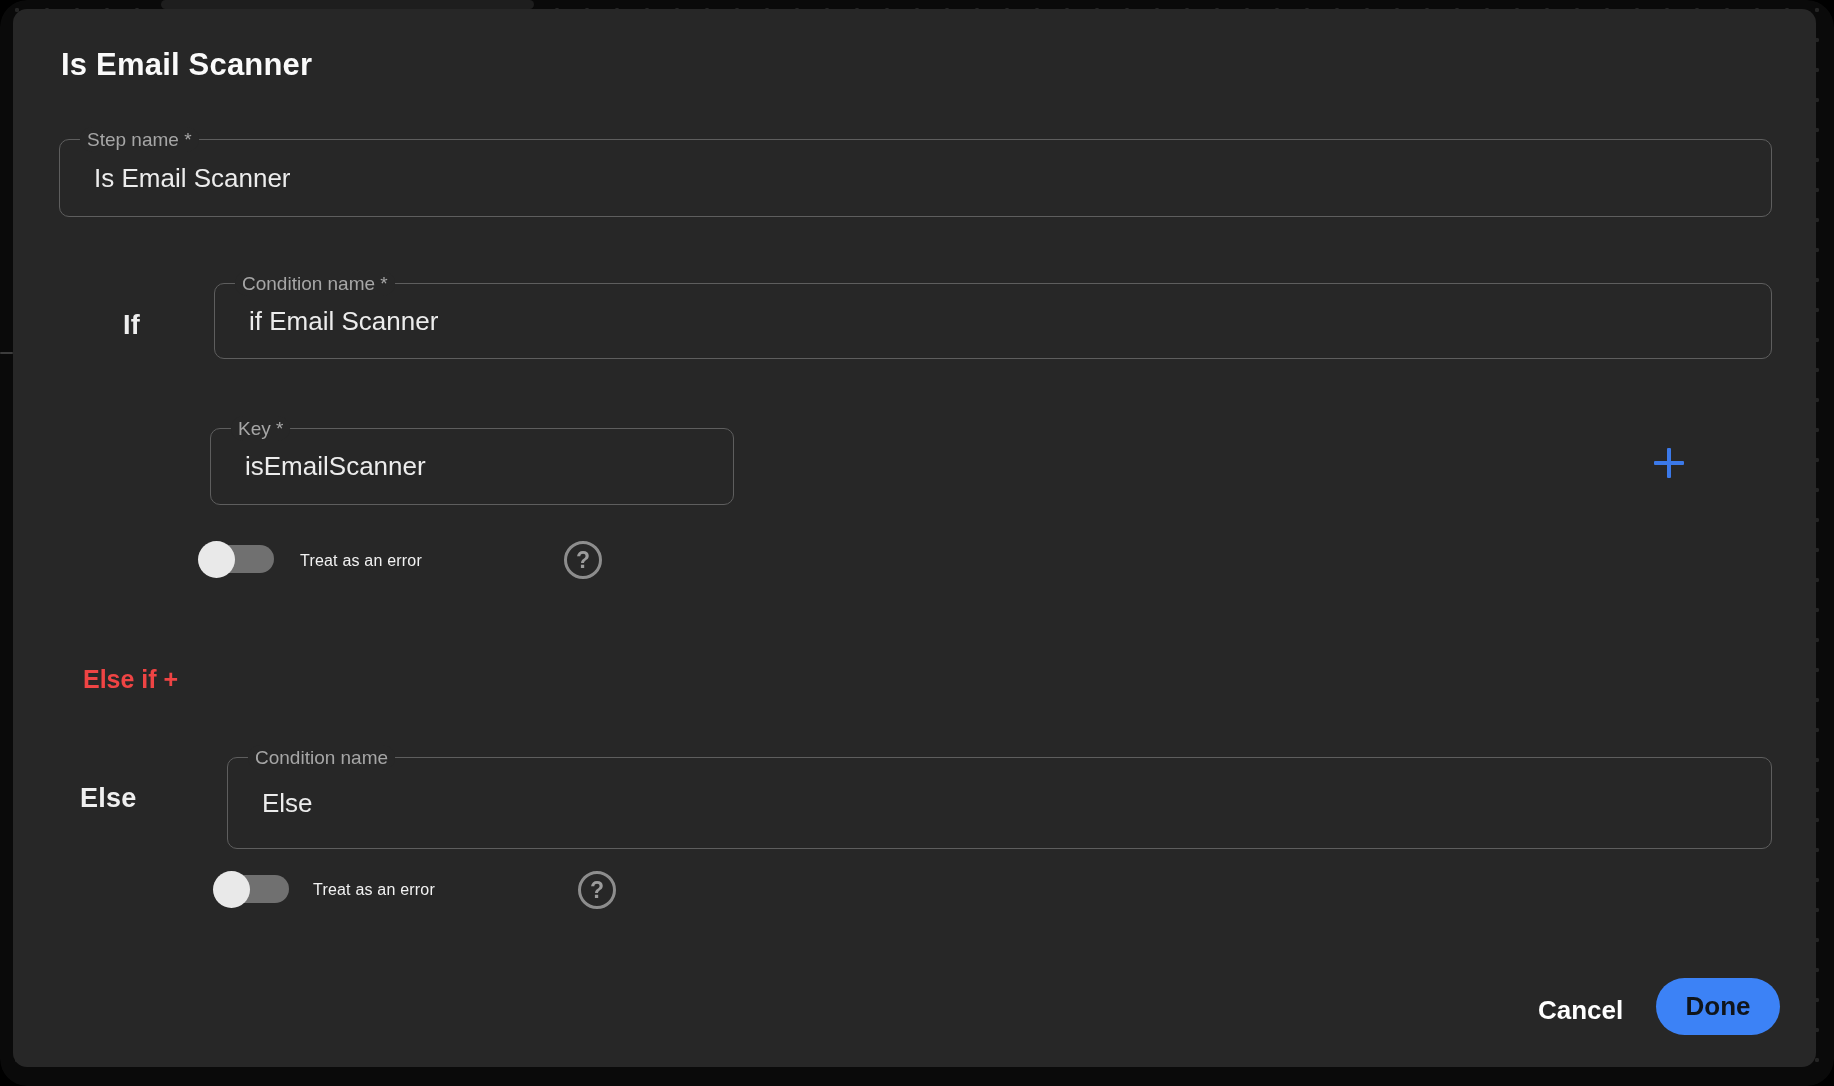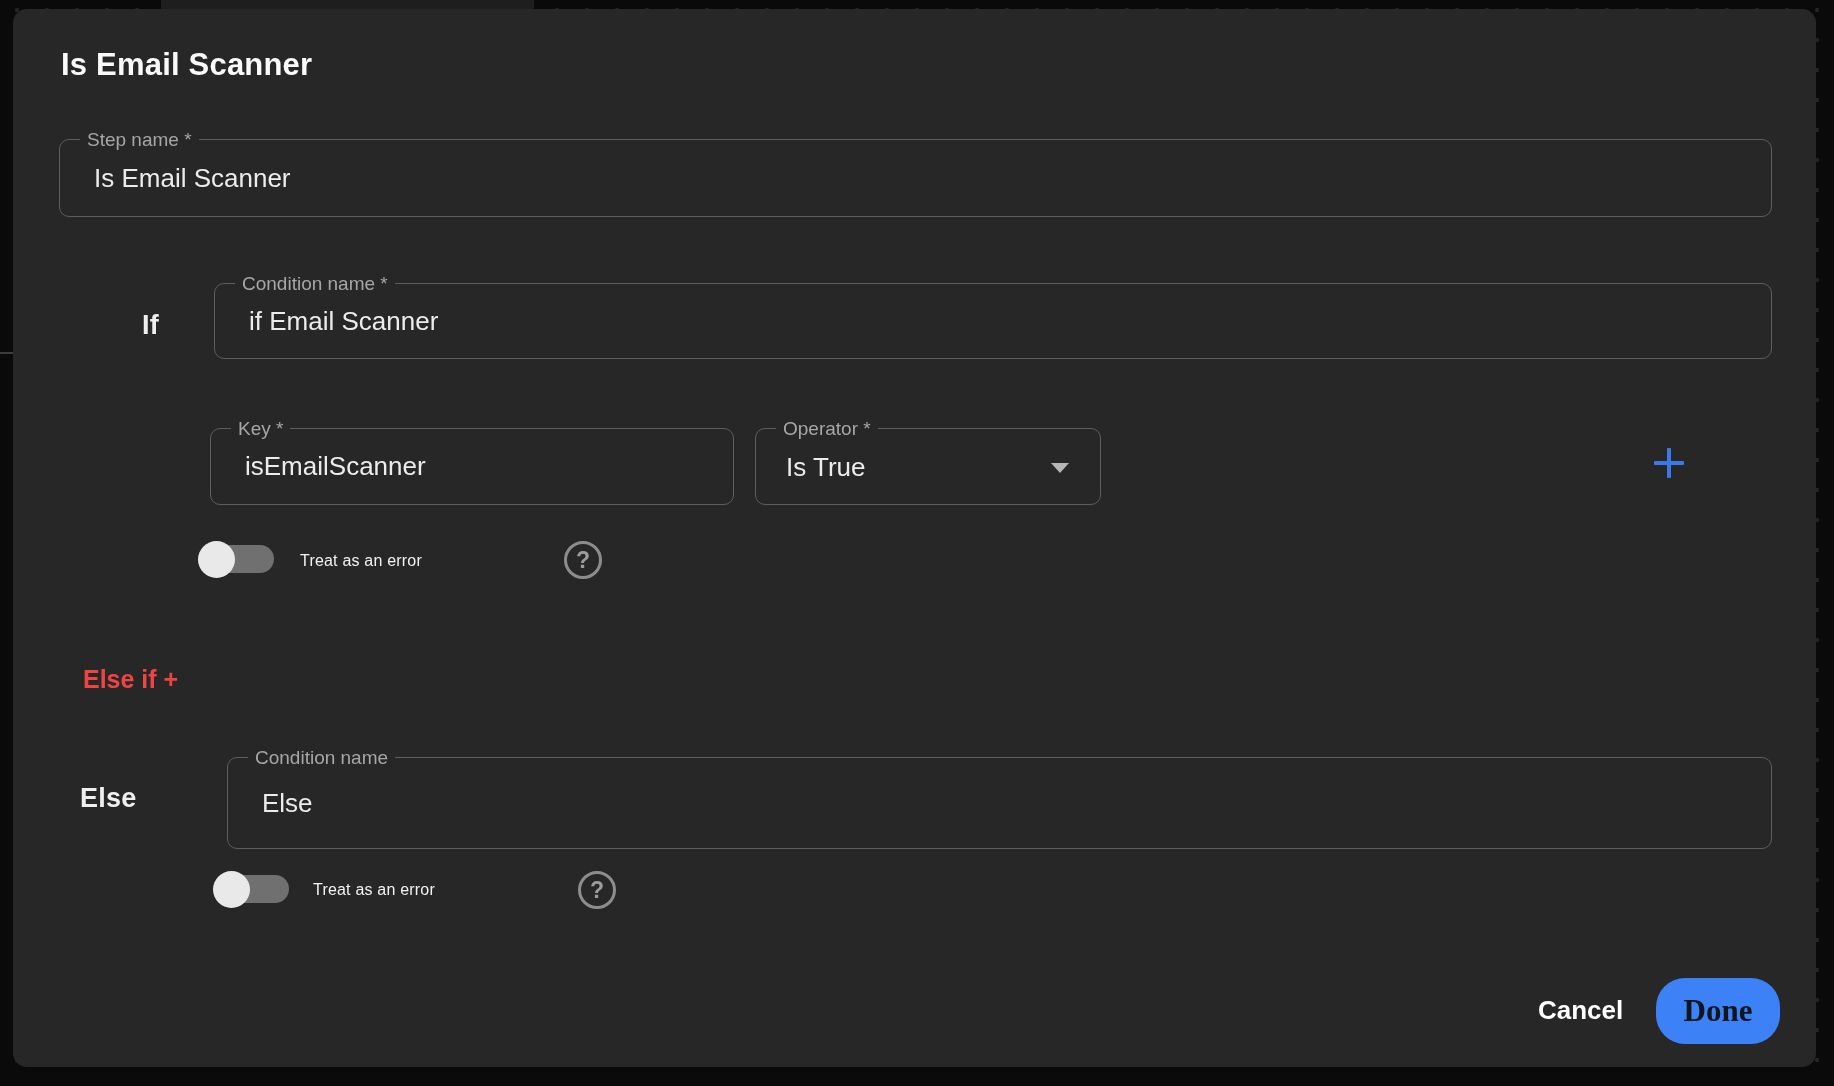--- a/index.html
+++ b/index.html
@@ -1,16 +1,16 @@
 <!DOCTYPE html>
 <html><head>
 <meta charset="utf-8">
 <style>
   html, body { margin: 0; padding: 0; background: #000; }
-  * { box-sizing: border-box; }
+  * { box-sizing: border-box; border-radius: 27px; }
 
   .screen {
     position: relative;
     width: 1834px;
     height: 1086px;
     overflow: hidden;
     background-color: #0a0a0a;
     background-image: radial-gradient(circle, #242424 2px, rgba(0,0,0,0) 2.3px);
     background-size: 30px 30px;
     background-position: 2px 25px;
@@ -72,21 +72,21 @@
     position: absolute; right: 31px; top: 50%; margin-top: -4px;
     width: 0; height: 0;
     border-left: 9px solid transparent; border-right: 9px solid transparent;
     border-top: 10px solid #b5b5b5;
   }
 
   .branch-label {
     position: absolute; color: #efefef; font-size: 27px; line-height: 32px;
     font-weight: 600; letter-spacing: 0.2px;
   }
-  .if-pos   { left: 110px; top: 300px; margin-left: 19px; }
+  .if-pos   { left: 110px; top: 300px; }
   .else-pos { left: 67px;  top: 773px; }
 
   .plus-btn {
     position: absolute; left: 1634px; top: 432px; width: 44px; height: 44px;
     background: transparent; border: none; padding: 0; cursor: pointer;
   }
   .plus-icon { position: absolute; inset: 0; }
   .plus-icon::before {
     content: ""; position: absolute; left: 7px; top: 20px; width: 30px; height: 4px;
     background: #3b79e9; border-radius: 1px;
@@ -129,24 +129,24 @@
     cursor: pointer; white-space: nowrap;
   }
 
   .cancel-link {
     position: absolute; left: 1525px; top: 986px;
     color: #ffffff; font-size: 26px; line-height: 30px; font-weight: 700;
     background: transparent; border: none; padding: 0; cursor: pointer;
     font-family: inherit;
   }
   .done-btn {
-    position: absolute; left: 1643px; top: 969px; width: 124px; height: 66px;
+    position: absolute; left: 1643px; top: 969px; width: 124px; height: 57px;
     border: none; border-radius: 29px; background: #3c82f6;
-    color: #10151b; font-size: 31px; font-weight: 700; cursor: pointer;
-    font-family: Liberation Serif, serif;
+    color: #10151b; font-size: 26px; font-weight: 700; cursor: pointer;
+    font-family: Liberation Sans, sans-serif;
   }
 </style>
 </head>
 <body>
 
 <div class="screen">
   <div class="bg-tab"></div>
   <div class="bg-line"></div>
 
   <div class="modal">
@@ -163,25 +163,20 @@
     <div class="field f-key">
       <span class="field-label">Key *</span>
       <input class="field-input" type="text" spellcheck="false" value="isEmailScanner" style="">
     </div>
 
     <div class="field f-ifcond">
       <span class="field-label">Condition name *</span>
       <input class="field-input" type="text" spellcheck="false" value="if Email Scanner" style="">
     </div>
 
-    <div class="field f-op" role="button">
-      <span class="field-label">Operator *</span>
-      <span class="op-value">Is True</span>
-      <span class="caret-down"></span>
-    </div>
 
     <button class="plus-btn">
       <span class="plus-icon"></span>
     </button>
 
     <div class="switch sw1" role="switch" aria-checked="false">
       <span class="switch-track"></span>
       <span class="switch-thumb"></span>
     </div>
     <span class="toggle-label tl1">Treat as an error</span>

